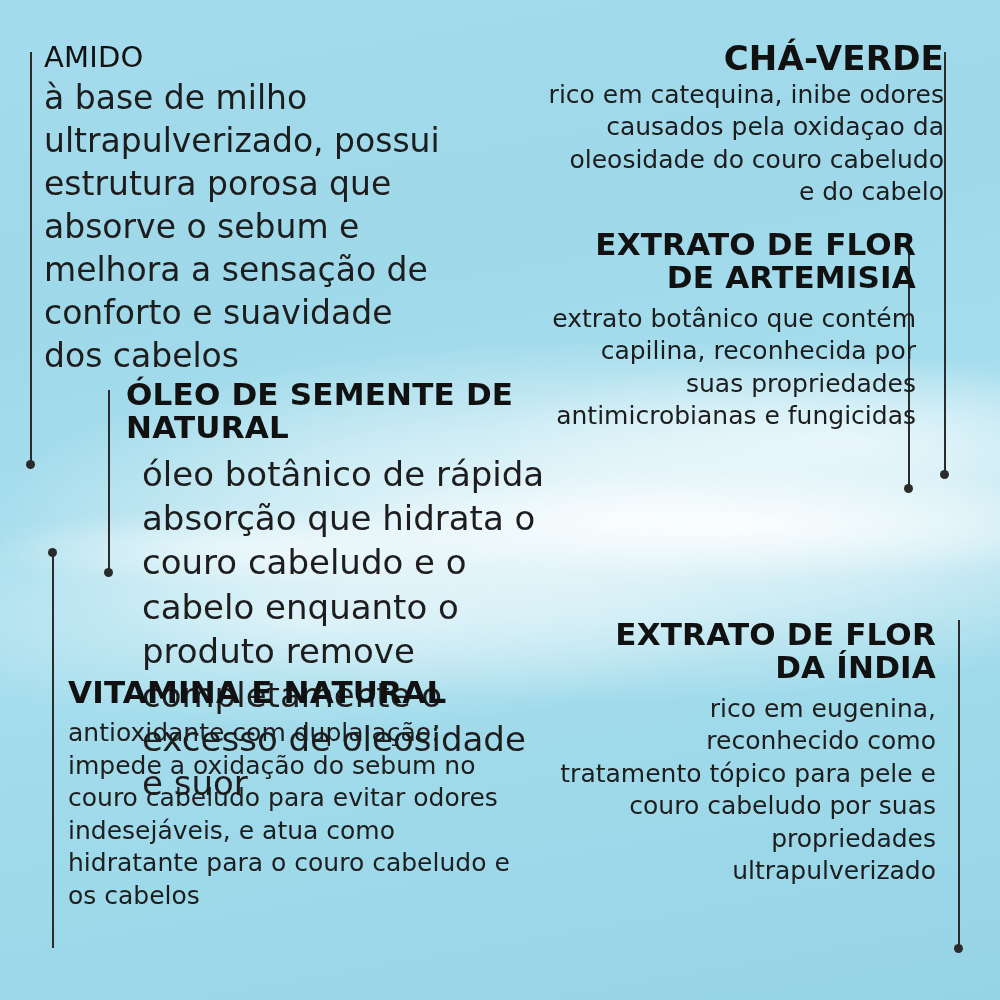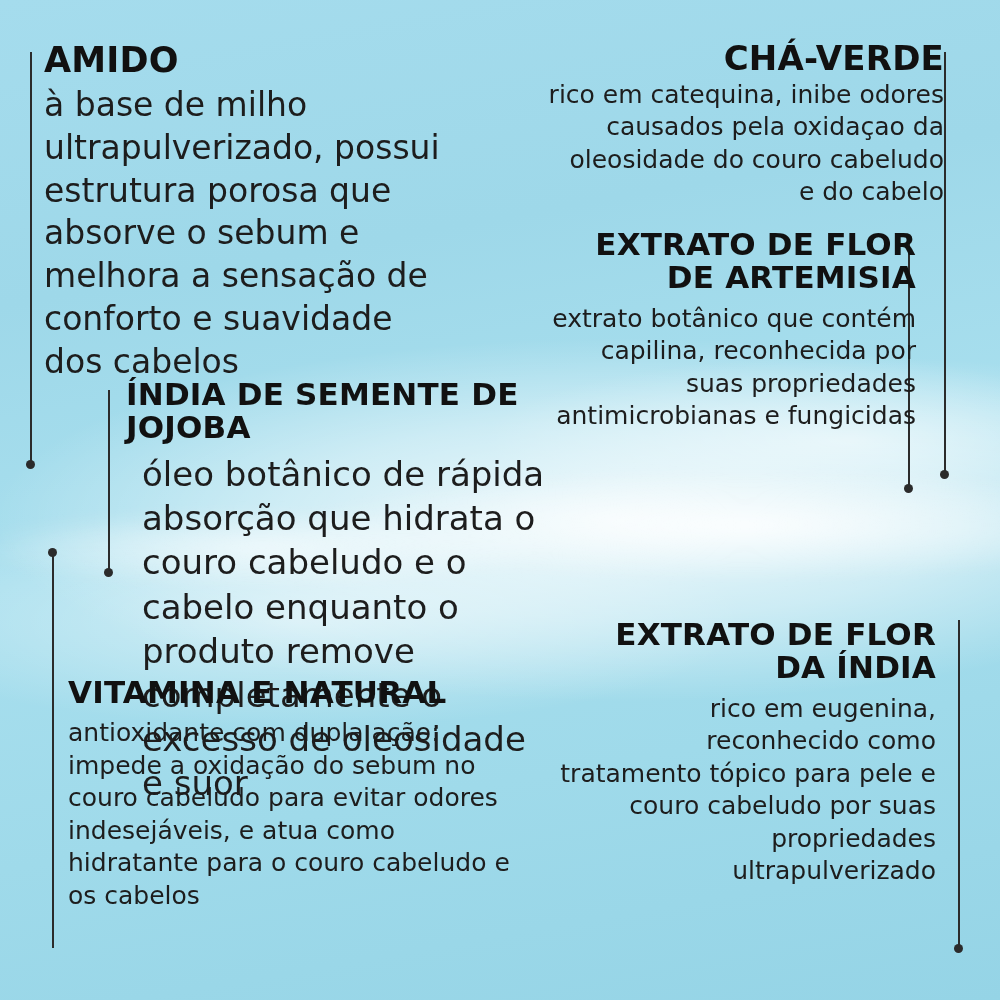--- a/index.html
+++ b/index.html
@@ -52,21 +52,21 @@
   .body {
     line-height: 1.30;
     color: #1d1d1d;
   }
   
   .left .title, .left .body { text-align: left; }
   .right .title, .right .body { text-align: right; margin-left: 44px; }
 
   #b-amido { left: 44px; top: 42px; width: 400px; }
   #b-amido .title { font-size: 35px; }
-  #b-amido .title .l1 { font-weight: bold; display: block; font-size: 35px; }
+  #b-amido .title .l1 { font-weight: normal; display: block; font-size: 29px; }
   #b-amido .title .l2 { display: block; font-size: 35px; }
   #b-amido .body { font-size: 33px; margin-top: 4px; }
 
   #b-jojoba { left: 126px; top: 378px; width: 420px; }
   #b-jojoba .title { font-size: 31px; }
   #b-jojoba .body { font-size: 34px; margin-top: 7px; margin-left: 16px; }
 
   #b-vitamina { left: 68px; top: 676px; width: 450px; }
   #b-vitamina .title { font-size: 31px; }
   #b-vitamina .body { font-size: 25px; margin-top: 8px; }
@@ -137,21 +137,21 @@
   </div>
 
   <div class="block left" id="b-amido">
     <div class="title">
       <span class="l1 thin">AMIDO</span>
     </div>
     <div class="body">à base de milho ultrapulverizado, possui estrutura porosa que absorve o sebum e melhora a sensação de conforto e suavidade dos cabelos</div>
   </div>
 
   <div class="block left" id="b-jojoba">
-    <div class="title">ÍNDIA DE SEMENTE DE JOJOBA</div>
+    <div class="title">ÓLEO DE SEMENTE DE NATURAL</div>
     <div class="body">óleo botânico de rápida absorção que hidrata o couro cabeludo e o cabelo enquanto o produto remove completamente o excesso de oleosidade e suor</div>
   </div>
 
   <div class="block left" id="b-vitamina">
     <div class="title">VITAMINA E NATURAL</div>
     <div class="body">antioxidante com dupla ação: impede a oxidação do sebum no couro cabeludo para evitar odores indesejáveis, e atua como hidratante para o couro cabeludo e os cabelos</div>
   </div>
 
   <div class="block right" id="b-cha">
     <div class="title">CHÁ-VERDE</div>

